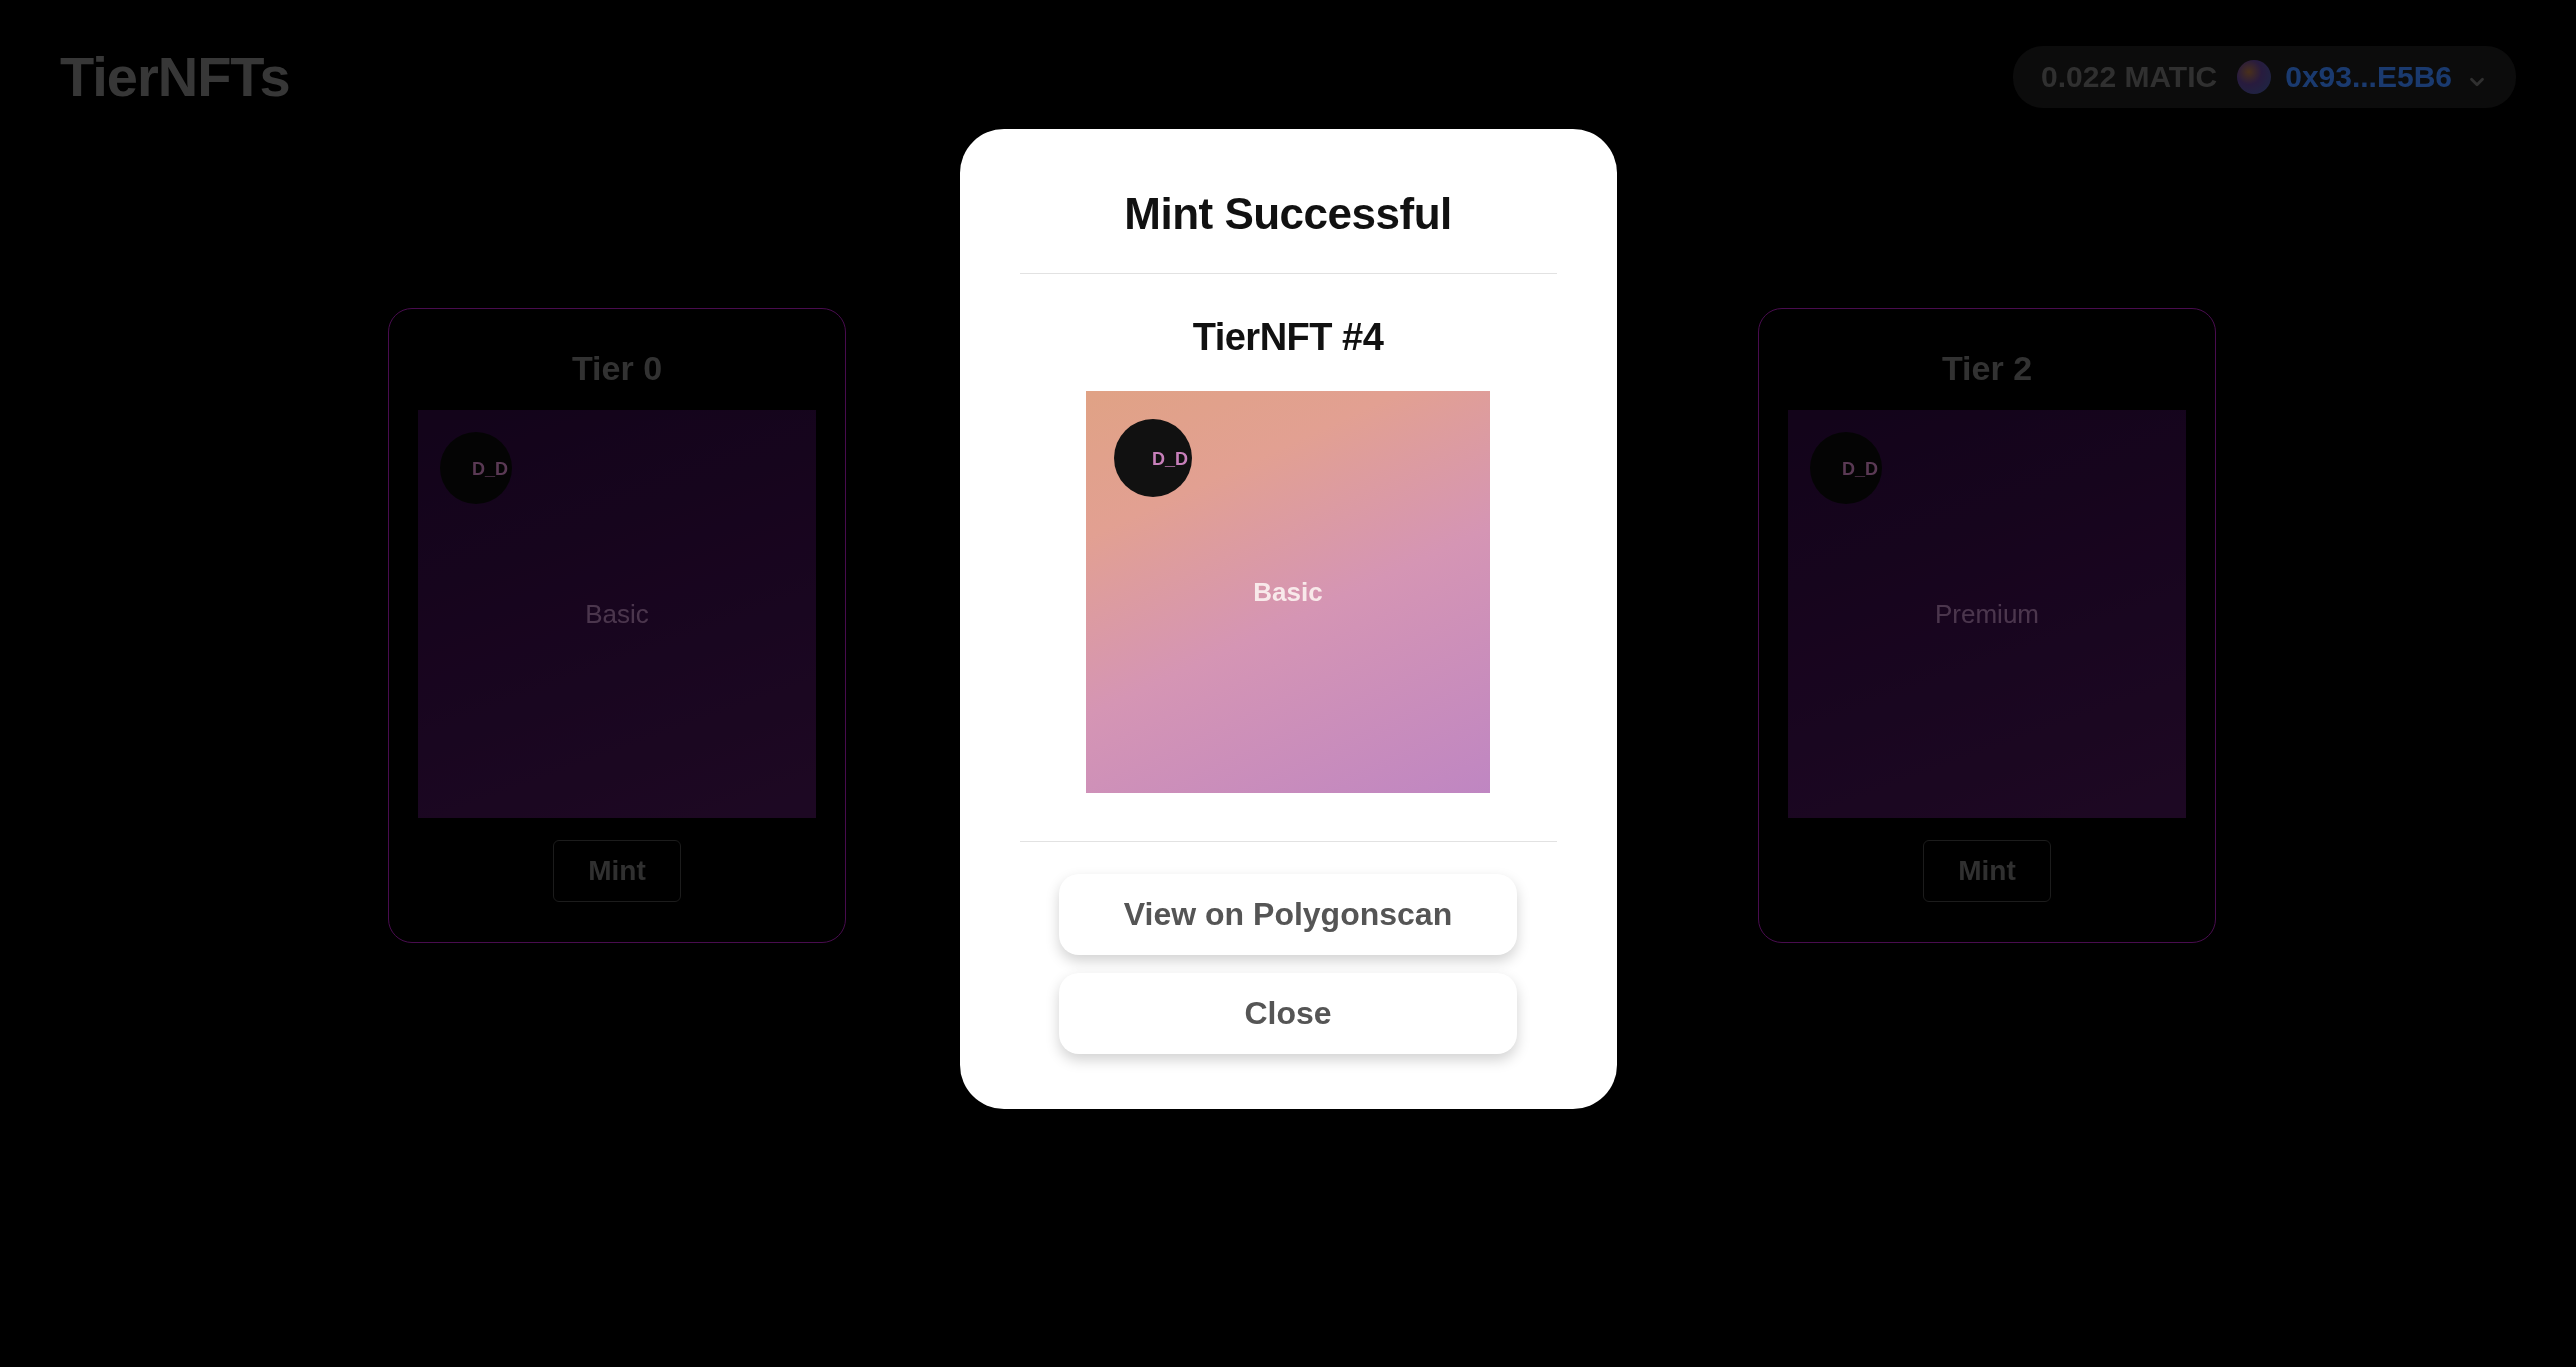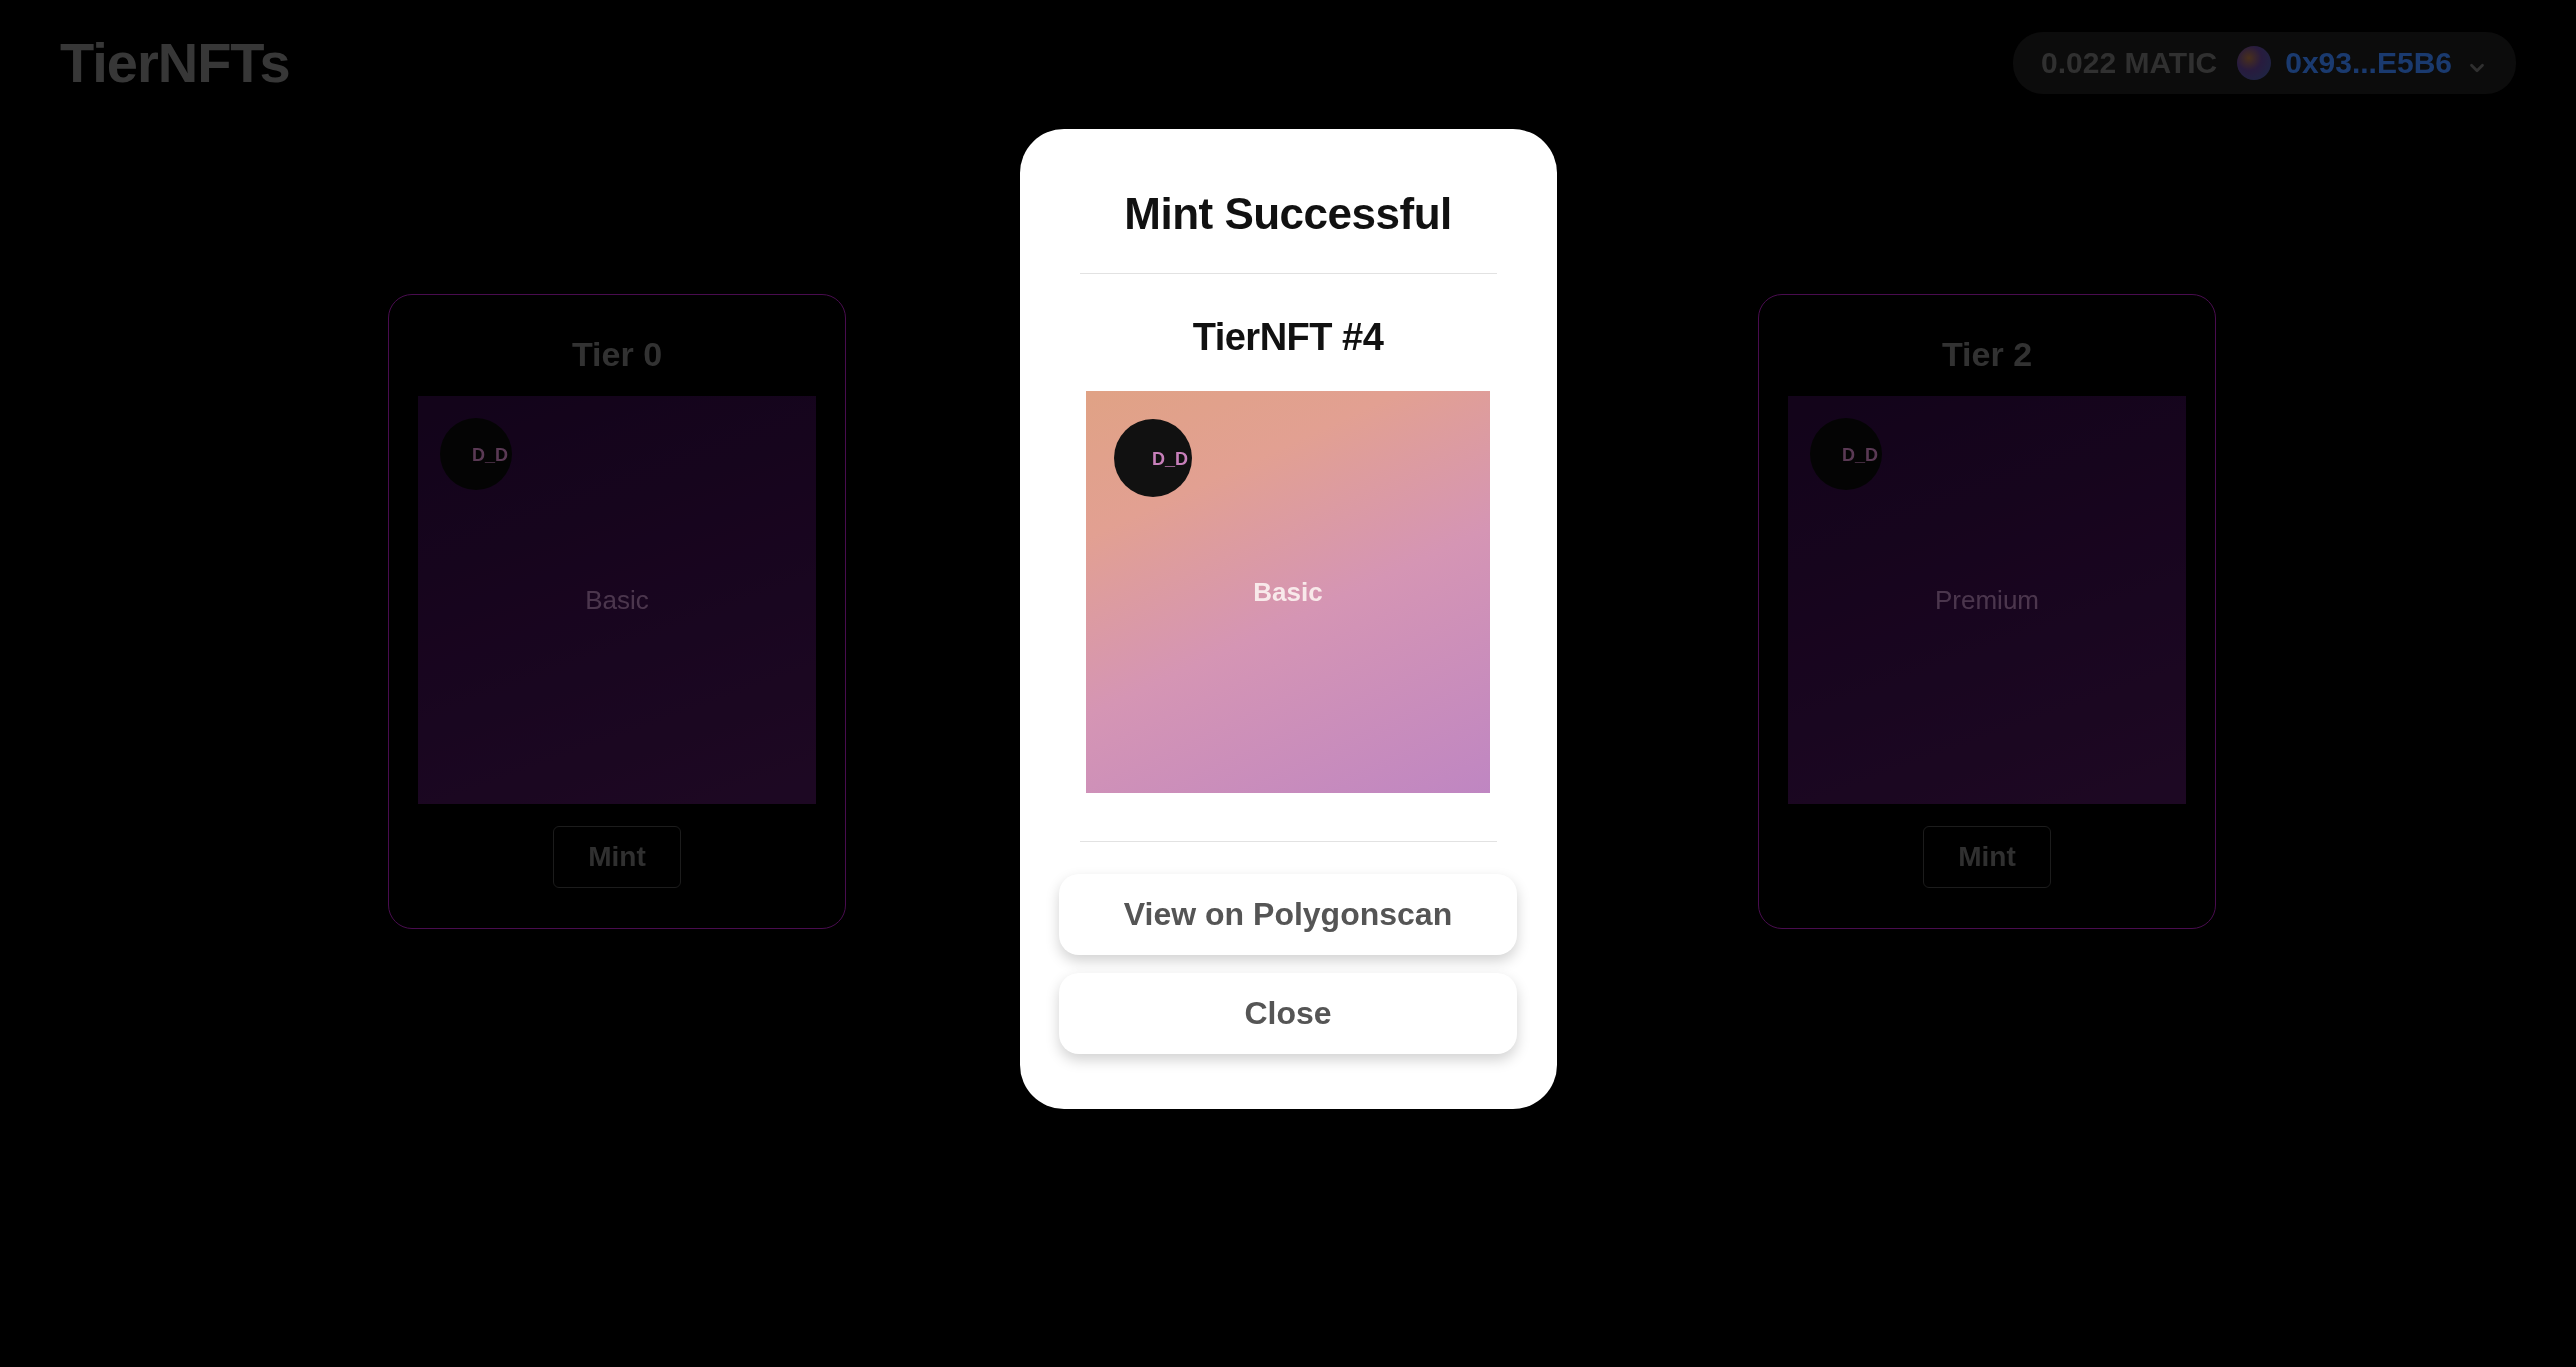--- a/index.html
+++ b/index.html
@@ -19,21 +19,21 @@
     .page-wrapper {
       width: 2576px;
       height: 1368px;
       position: relative;
     }
     
     .header {
       display: flex;
       justify-content: space-between;
       align-items: center;
-      padding: 30px 60px 20px 60px;
+      padding: 44px 60px 20px 60px;
     }
     .app-title {
       font-size: 56px;
       font-weight: 700;
       color: #7a7a7a;
       letter-spacing: -1px;
     }
     .wallet-pill {
       display: flex;
       align-items: center;
@@ -144,21 +144,21 @@
       inset: 0;
       background: rgba(0,0,0,0.55);
       display: flex;
       align-items: flex-start;
       justify-content: center;
       padding-top: 129px;
     }
 
     
     .modal {
-      width: 537px;
+      width: 657px;
       background: #fff;
       border-radius: 44px;
       padding: 60px 60px 55px 60px;
       display: flex;
       flex-direction: column;
       align-items: stretch;
       box-shadow: 0 40px 100px rgba(0,0,0,0.5);
     }
     .modal-title {
       font-size: 44px;

